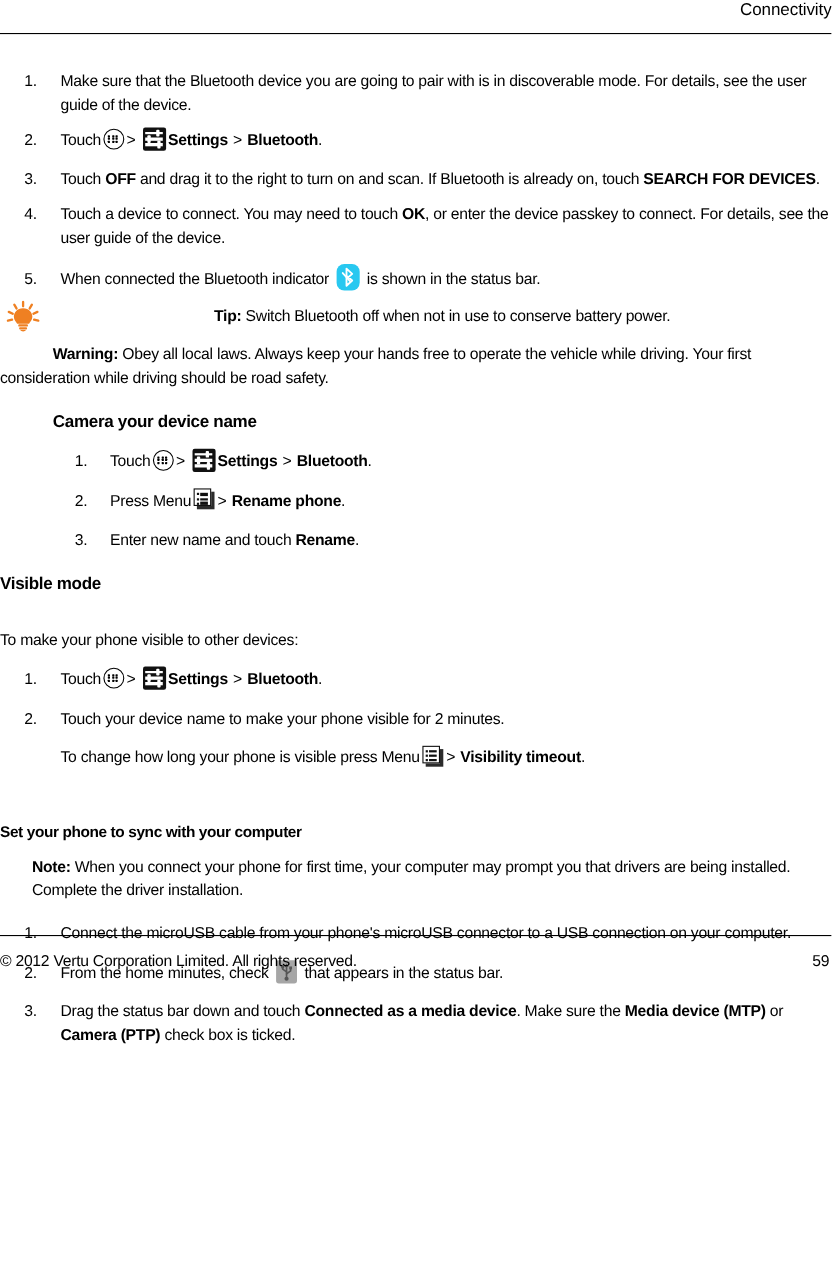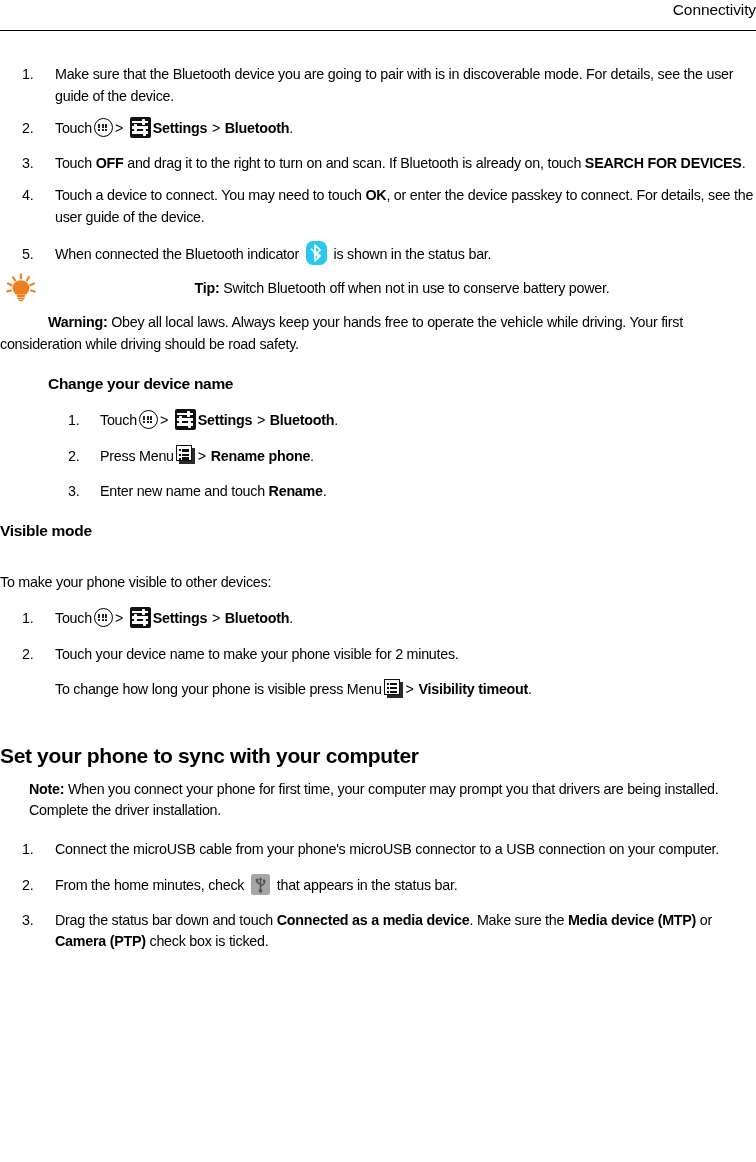--- a/index.html
+++ b/index.html
@@ -104,21 +104,21 @@
     width: 26px;
     text-align: left;
     font-size: 14.3px;
     letter-spacing: -0.2px;
   }
 
   b, .b { font-weight: bold; }
 
   
   h2.sec-head {
-    font-size: 21px;
+    font-size: 14px;
     font-weight: bold;
     letter-spacing: -0.35px;
     margin: 0;
     line-height: 22px;
   }
   h3.sub-head {
     font-size: 15.5px;
     font-weight: bold;
     letter-spacing: -0.3px;
     margin: 0;
@@ -372,21 +372,21 @@
           <path d="M16.4 27.0 L21.6 27.0 C21.0 28.7 17.0 28.7 16.4 27.0 Z" fill="#ef8022"></path>
         </svg>
       </span>
       <span class="b">Tip:</span><span> Switch Bluetooth off when not in use to conserve battery power.</span>
     </div>
 
     <div class="body-text" style="text-indent:48px; margin-bottom:18px;">
       <span class="b">Warning:</span><span> Obey all local laws. Always keep your hands free to operate the vehicle while driving. Your first consideration while driving should be road safety.</span>
     </div>
 
-    <h3 class="sub-head sub-head-indent" style="margin-bottom:16px;">Change your device name</h3>
+    <h3 class="sub-head sub-head-indent" style="margin-bottom:16px;">Camera your device name</h3>
 
     <div class="olist">
       <div class="oli2" style="margin-bottom:14px;">
         <span class="num">1.</span>
         <span>Touch</span><span class="icon apps-icon">
             <span class="dots">
               <i style="left:0px;top:0px;"></i>
               <i style="left:3.5px;top:0px;"></i>
               <i style="left:7px;top:0px;"></i>
               <i style="left:0px;top:2.6px;"></i>
@@ -507,14 +507,19 @@
       </div>
 
       <div class="oli" style="margin-bottom:0;">
         <span class="num">3.</span>
         <span>Drag the status bar down and touch </span><span class="b">Connected as a media device</span><span>. Make sure the </span><span class="b">Media device (MTP)</span><span> or </span><span class="b">Camera (PTP)</span><span> check box is ticked.</span>
       </div>
     </div>
 
   </div>
 
+  <div class="page-footer">
+    <div class="footer-rule"></div>
+    <div class="footer-copy">© 2012 Vertu Corporation Limited. All rights reserved.</div>
+    <div class="footer-page">59</div>
+  </div>
 
 </div>
 
 </body></html>

